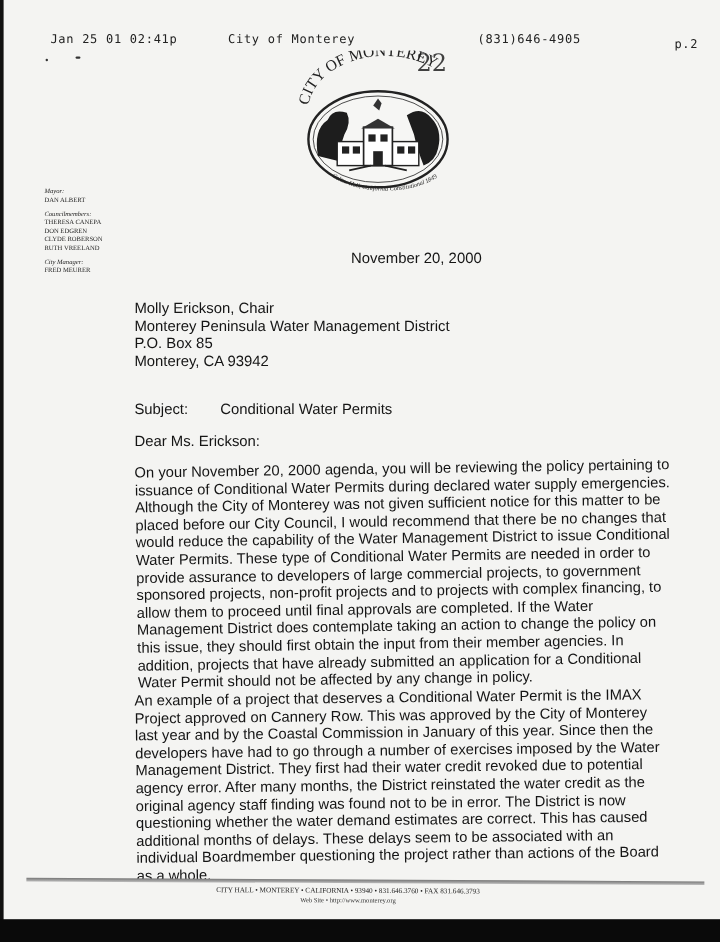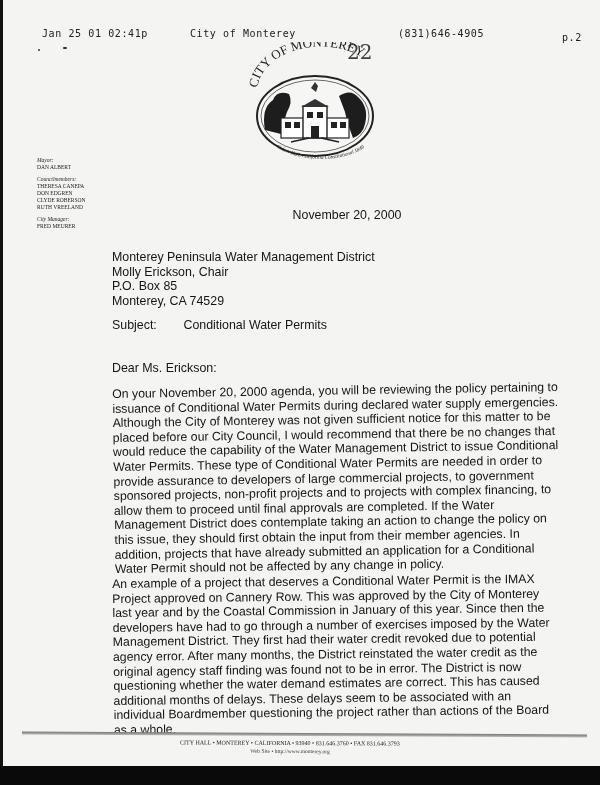--- a/index.html
+++ b/index.html
@@ -15,21 +15,21 @@
   .mark22 { position:absolute; left:347px; top:40px; font-family:"DejaVu Serif", serif; font-size:20px; color:#404040; }
   .speck { position:absolute; width:2px; height:2px; background:#333; border-radius:1px; }
   .seal { position:absolute; left:235px; top:42px; width:160px; height:122px; }
   .sidebar { position:absolute; left:37px; top:157px; width:80px; font-family:"Liberation Serif", serif; font-size:5.5px; line-height:7px; color:#222; text-transform:uppercase; }
   .sidebar .role { text-transform:none; font-style:italic; }
   .sidebar .grp { margin-bottom:5px; }
   .letter { position:absolute; left:112px; width:470px; font-size:12.4px; color:#151515; }
   .date { top:208px;text-align:center; }
   .addr { top:250px; line-height:14.5px; }
   .subject { top:318px; }
-  .subject .lbl { display:inline-block; width:68px; }
+  .subject .lbl { display:inline-block; width:68px;margin-top:16px; }
   .salutation { top:361px; }
   .para { line-height:14.6px; font-size:12.3px; white-space:nowrap; transform-origin:left top; }
   .p1 { top:387px; transform:rotate(-0.9deg); }
   .p2 { top:577px; transform:rotate(-0.7deg); }
   .para div { height:14.6px; }
   .footer-rule { position:absolute; left:22px; top:733px; width:565px; height:3px; background:linear-gradient(#777,#bbb); transform:rotate(0.3deg); }
   .footer-line1 { position:absolute; left:140px; top:740px; width:300px; text-align:center; font-family:"Liberation Serif", serif; font-size:6px; color:#222; white-space:nowrap; transform:rotate(0.3deg); }
   .footer-line2 { position:absolute; left:140px; top:748px; width:300px; text-align:center; font-family:"Liberation Serif", serif; font-size:5.5px; color:#333; white-space:nowrap; transform:rotate(0.3deg); }
 </style>
 </head>
@@ -96,24 +96,24 @@
   </div>
   <div class="grp">
     <div class="role">City Manager:</div>
     <div>FRED MEURER</div>
   </div>
 </div>
 
 <div class="letter date">November 20, 2000</div>
 
 <div class="letter addr">
+  <div>Molly Erickson, Chair</div>
   <div>Monterey Peninsula Water Management District</div>
-  <div>Molly Erickson, Chair</div>
   <div>P.O. Box 85</div>
-  <div>Monterey, CA 74529</div>
+  <div>Monterey, CA 93942</div>
 </div>
 
 <div class="letter subject">
   <span class="lbl">Subject:</span>
   <span>Conditional Water Permits</span>
 </div>
 
 <div class="letter salutation">Dear Ms. Erickson:</div>
 
 <div class="letter para p1" id="p1">

